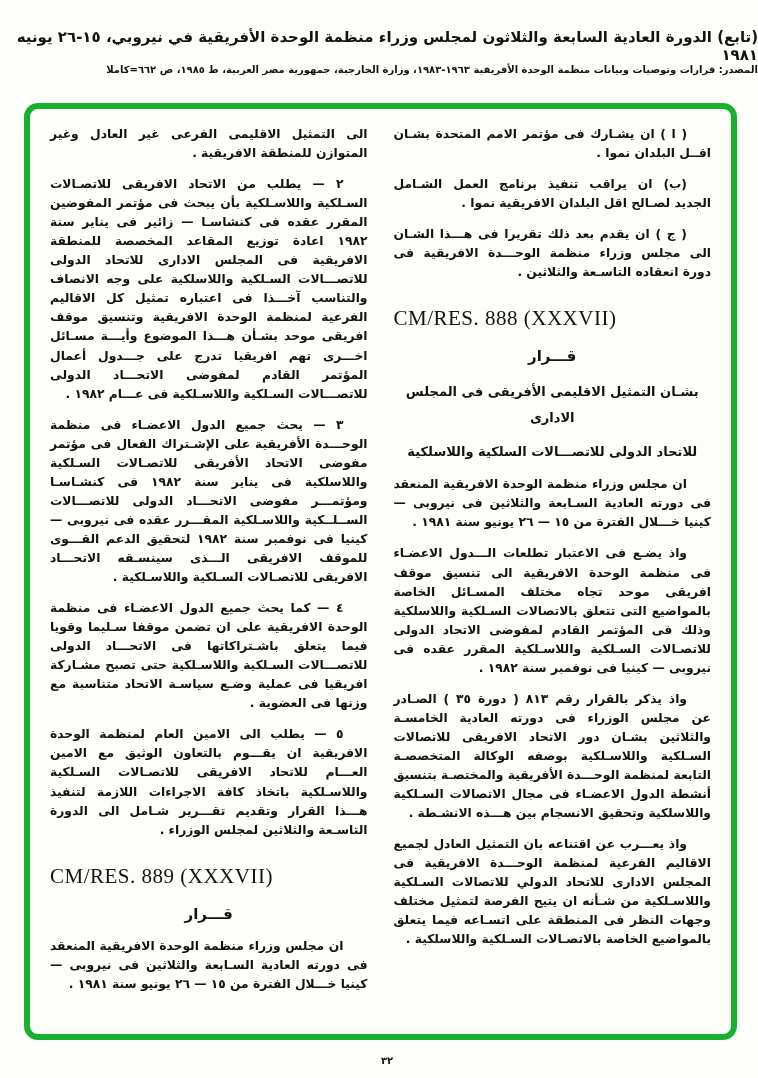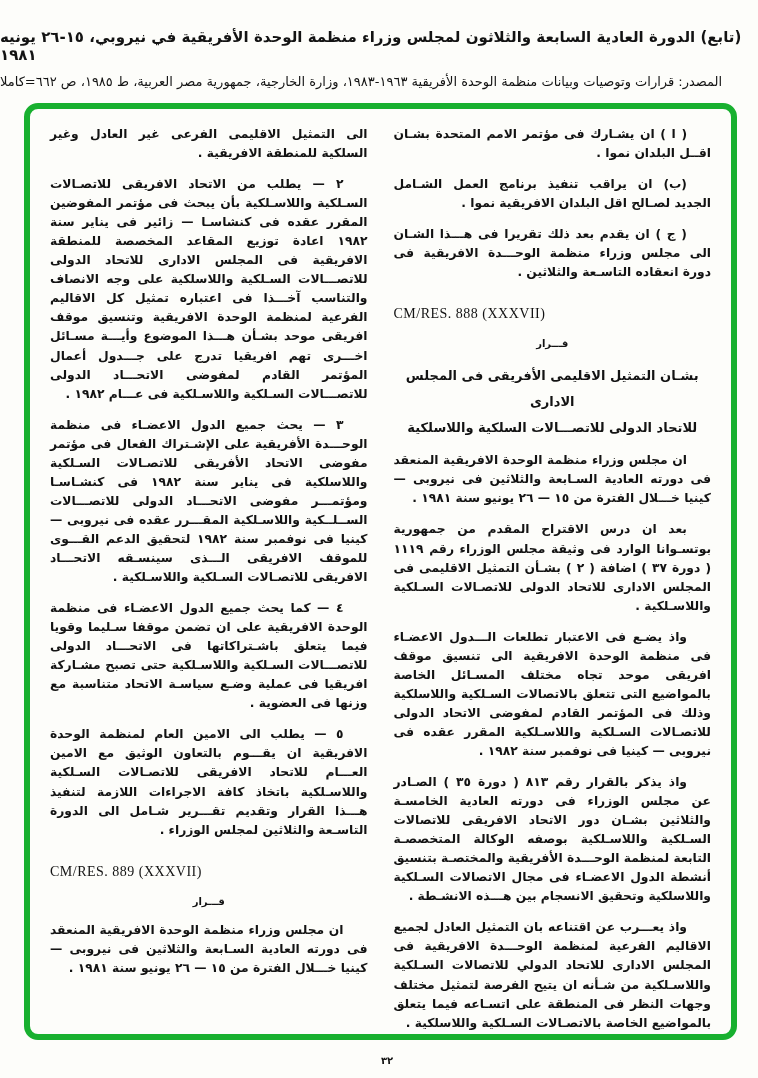--- a/index.html
+++ b/index.html
@@ -4,52 +4,52 @@
 <style>
   html,body{margin:0;padding:0;}
   body{
     width:758px;height:1078px;position:relative;
     background:#fdfdfa;color:#131313;
     font-family:"DejaVu Sans",sans-serif;
     overflow:hidden;
   }
   .page-header{
     position:absolute;top:28px;left:0;right:0;
-    text-align:left;direction:rtl;
+    text-align:right;direction:rtl;
   }
   .header-line1{font-size:15px;font-weight:bold;letter-spacing:0;}
-  .header-line2{font-size:13px;font-weight:normal;margin-top:10px;}
+  .header-line2{font-size:10px;font-weight:bold;}
   .content-frame{
     position:absolute;left:24px;top:103px;
     width:713px;height:937px;box-sizing:border-box;
     border:6px solid #18b02f;border-radius:14px;
     padding:16px 20px 10px 20px;overflow:hidden;
     background:transparent;
   }
   .columns{display:flex;direction:rtl;gap:26px;height:100%;}
   .col{flex:1;min-width:0;direction:rtl;}
   .para{
     text-align:justify;text-justify:inter-word;
     font-size:12.3px;font-weight:bold;line-height:1.55;
     margin:0 0 12px 0;text-indent:24px;
   }
   .para.continuation{text-indent:0;}
   .res-code{
     direction:ltr;text-align:left;
     font-family:"Liberation Serif",serif;
-    font-size:14px;font-weight:normal;letter-spacing:0.5px;
+    font-size:21px;font-weight:normal;letter-spacing:0.5px;
     margin:24px 0 6px 0;
   }
   .res-heading{
-    text-align:center;font-size:10px;font-weight:bold;
+    text-align:center;font-size:15px;font-weight:bold;
     margin:16px 0 14px 0;letter-spacing:1px;
   }
   .res-subtitle{
     text-align:center;font-size:13px;font-weight:bold;
-    line-height:2.0;margin:0;
+    line-height:2.0;margin:8px;
   }
   .res-subtitle.last{margin-bottom:10px;text-align:center;}
   .page-number{
     position:absolute;bottom:12px;left:16px;right:0;
     text-align:center;font-size:10px;font-weight:bold;
   }
 </style>
 </head>
 <body style="color: rgb(19, 19, 19);">
 
@@ -63,29 +63,28 @@
 
     <div class="col">
       <div class="para">( ا ) ان يشـارك فى مؤتمر الامم المتحدة بشـان اقــل البلدان نموا .</div>
       <div class="para">(ب) ان يراقب تنفيذ برنامج العمل الشـامل الجديد لصـالح اقل البلدان الافريقية نموا .</div>
       <div class="para">( ج ) ان يقدم بعد ذلك تقريرا فى هـــذا الشـان الى مجلس وزراء منظمة الوحـــدة الافريقية فى دورة انعقاده التاسـعة والثلاثين .</div>
       <div class="res-code">CM/RES. 888 (XXXVII)</div>
       <div class="res-heading">قـــرار</div>
       <div class="res-subtitle">بشـان التمثيل الاقليمى الأفريقى فى المجلس الادارى</div>
       <div class="res-subtitle last">للاتحاد الدولى للاتصـــالات السلكية واللاسلكية</div>
       <div class="para">ان مجلس وزراء منظمة الوحدة الافريقية المنعقد فى دورته العادية السـابعة والثلاثين فى نيروبى — كينيا خـــلال الفترة من ١٥ — ٢٦ يونيو سنة ١٩٨١ .</div>
-      <div class="para">بعد ان درس الاقتراح المقدم من جمهورية بوتسـوانا الوارد فى وثيقة مجلس الوزراء رقم ١١١٩ ( دورة ٣٧ ) اضافة ( ٢ ) بشـأن التمثيل الاقليمى فى المجلس الادارى للاتحاد الدولى للاتصـالات السـلكية واللاسـلكية .</div>
       <div class="para">واذ يضـع فى الاعتبار تطلعات الـــدول الاعضـاء فى منظمة الوحدة الافريقية الى تنسيق موقف افريقى موحد تجاه مختلف المسـائل الخاصة بالمواضيع التى تتعلق بالاتصالات السـلكية واللاسلكية وذلك فى المؤتمر القادم لمفوضى الاتحاد الدولى للاتصـالات السـلكية واللاسـلكية المقرر عقده فى نيروبى — كينيا فى نوفمبر سنة ١٩٨٢ .</div>
       <div class="para">واذ يذكر بالقرار رقم ٨١٣ ( دورة ٣٥ ) الصـادر عن مجلس الوزراء فى دورته العادية الخامسـة والثلاثين بشـان دور الاتحاد الافريقى للاتصالات السـلكية واللاسـلكية بوصفه الوكالة المتخصصـة التابعة لمنظمة الوحـــدة الأفريقية والمختصـة بتنسيق أنشطة الدول الاعضـاء فى مجال الاتصالات السـلكية واللاسلكية وتحقيق الانسجام بين هـــذه الانشـطة .</div>
       <div class="para">واذ يعـــرب عن اقتناعه بان التمثيل العادل لجميع الاقاليم الفرعية لمنظمة الوحـــدة الافريقية فى المجلس الادارى للاتحاد الدولي للاتصالات السـلكية واللاسـلكية من شـأنه ان يتيح الفرصة لتمثيل مختلف وجهات النظر فى المنطقة على اتسـاعه فيما يتعلق بالمواضيع الخاصة بالاتصـالات السـلكية واللاسلكية .</div>
 
     </div>
 
     <div class="col">
-      <div class="para continuation">الى التمثيل الاقليمى الفرعى غير العادل وغير السلكية للمنطقة الافريقية .</div>
+      <div class="para continuation">الى التمثيل الاقليمى الفرعى غير العادل وغير المتوازن للمنطقة الافريقية .</div>
       <div class="para">٢ — يطلب من الاتحاد الافريقى للاتصـالات السـلكية واللاسـلكية بأن يبحث فى مؤتمر المفوضين المقرر عقده فى كنشاسـا — زائير فى يناير سنة ١٩٨٢ اعادة توزيع المقاعد المخصصة للمنطقة الافريقية فى المجلس الادارى للاتحاد الدولى للاتصـــالات السـلكية واللاسلكية على وجه الانصاف والتناسب آخـــذا فى اعتباره تمثيل كل الاقاليم الفرعية لمنظمة الوحدة الافريقية وتنسيق موقف افريقى موحد بشـأن هـــذا الموضوع وأيـــة مسـائل اخـــرى تهم افريقيا تدرج على جـــدول أعمال المؤتمر القادم لمفوضى الاتحـــاد الدولى للاتصـــالات السـلكية واللاسـلكية فى عـــام ١٩٨٢ .</div>
       <div class="para">٣ — يحث جميع الدول الاعضـاء فى منظمة الوحـــدة الأفريقية على الإشـتراك الفعال فى مؤتمر مفوضى الاتحاد الأفريقى للاتصـالات السـلكية واللاسلكية فى يناير سنة ١٩٨٢ فى كنشـاسـا ومؤتمـــر مفوضى الاتحـــاد الدولى للاتصـــالات الســلــكية واللاسـلكية المقـــرر عقده فى نيروبى — كينيا فى نوفمبر سنة ١٩٨٢ لتحقيق الدعم القـــوى للموقف الافريقى الـــذى سينسـقه الاتحـــاد الافريقى للاتصـالات السـلكية واللاسـلكية .</div>
       <div class="para">٤ — كما يحث جميع الدول الاعضـاء فى منظمة الوحدة الافريقية على ان تضمن موقفا سـليما وقويا فيما يتعلق باشـتراكاتها فى الاتحـــاد الدولى للاتصـــالات السـلكية واللاسـلكية حتى تصبح مشـاركة افريقيا فى عملية وضـع سياسـة الاتحاد متناسبة مع وزنها فى العضوية .</div>
       <div class="para">٥ — يطلب الى الامين العام لمنظمة الوحدة الافريقية ان يقـــوم بالتعاون الوثيق مع الامين العـــام للاتحاد الافريقى للاتصـالات السـلكية واللاسـلكية باتخاذ كافة الاجراءات اللازمة لتنفيذ هـــذا القرار وتقديم تقـــرير شـامل الى الدورة التاسـعة والثلاثين لمجلس الوزراء .</div>
       <div class="res-code">CM/RES. 889 (XXXVII)</div>
       <div class="res-heading">قـــرار</div>
       <div class="para">ان مجلس وزراء منظمة الوحدة الافريقية المنعقد فى دورته العادية السـابعة والثلاثين فى نيروبى — كينيا خـــلال الفترة من ١٥ — ٢٦ يونيو سنة ١٩٨١ .</div>
 
     </div>
 

